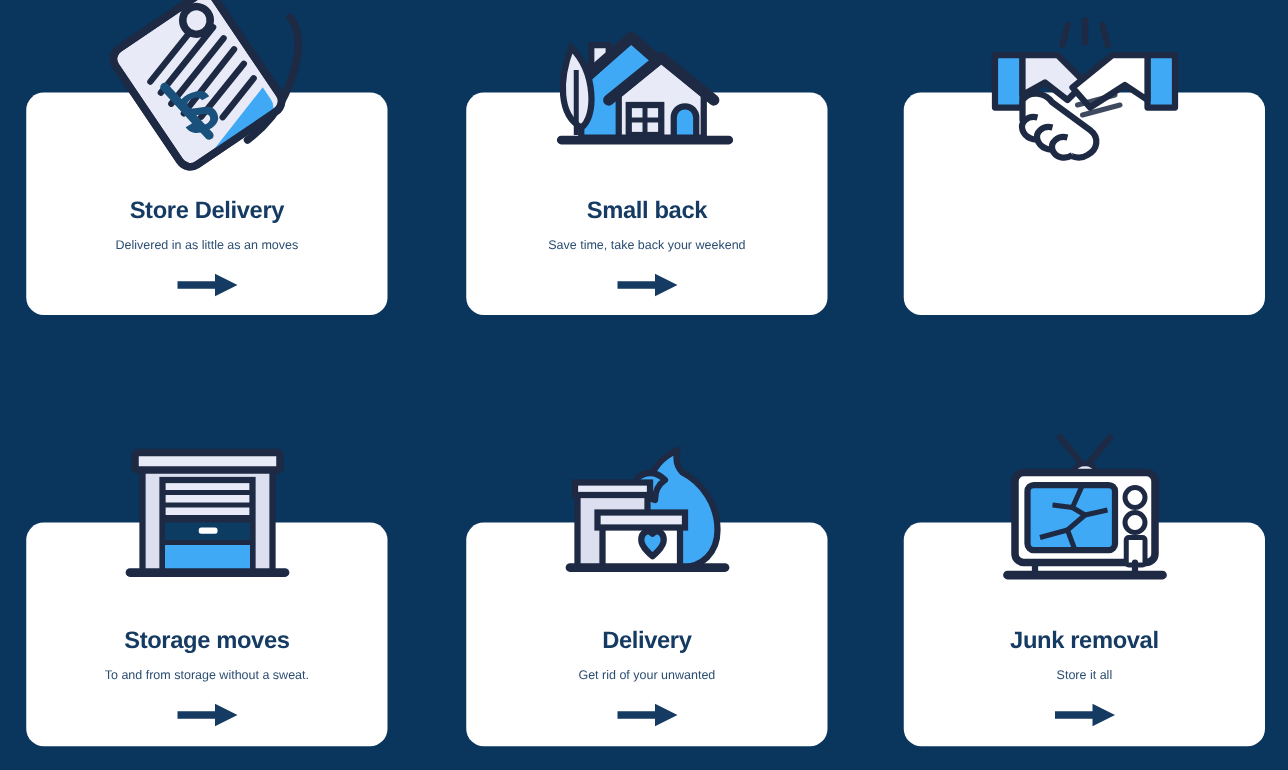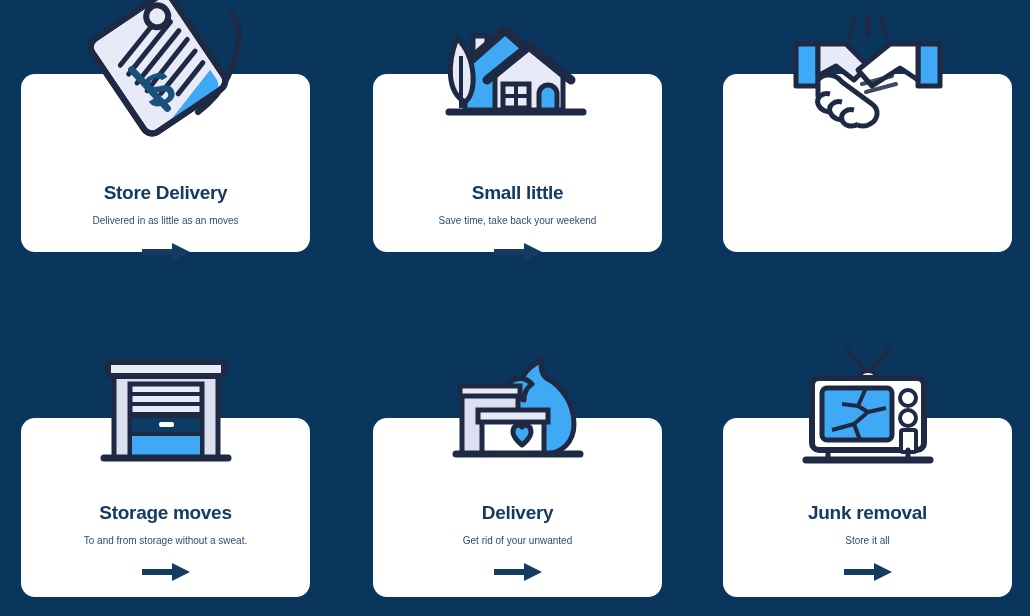--- a/index.html
+++ b/index.html
@@ -35,21 +35,21 @@
     pointer-events: none;
   }
   .row1 .icon-wrap { top: -74px; height: 130px; }
   .row2 .icon-wrap { top: -72px; height: 126px; }
 
   .card-body {
     position: absolute;
     left: 0; right: 0;
     text-align: center;
   }
-  .row1 .card-body { top: 84px; margin-top: 24px; }
+  .row1 .card-body { top: 84px; }
   .row2 .card-body { top: 84px; }
 
   .card-title {
     font-size: 19px;
     font-weight: bold;
     color: #163b63;
     letter-spacing: -0.3px;
     line-height: 22px;
   }
   .card-sub {
@@ -124,21 +124,21 @@
           <rect x="60" y="74" width="26" height="24" fill="#e8ebf7" stroke="#1e2a44" stroke-width="5"></rect>
           <line x1="73" y1="74" x2="73" y2="98" stroke="#1e2a44" stroke-width="4"></line>
           <line x1="60" y1="86" x2="86" y2="86" stroke="#1e2a44" stroke-width="4"></line>
           <path d="M96 100 V84 a9 9 0 0 1 18 0 v16 z" fill="#3fa9f5" stroke="#1e2a44" stroke-width="5"></path>
           <path d="M14 28 C4 54 4 82 22 92 C34 84 34 48 14 28 z" fill="#e8ebf7" stroke="#1e2a44" stroke-width="5"></path>
           <line x1="18" y1="46" x2="18" y2="98" stroke="#1e2a44" stroke-width="4"></line>
           <line x1="6" y1="102" x2="140" y2="102" stroke="#1e2a44" stroke-width="7" stroke-linecap="round"></line>
         </svg>
       </div>
       <div class="card-body">
-        <div class="card-title">Small little</div>
+        <div class="card-title">Small back</div>
         <div class="card-sub">Save time, take back your weekend</div>
         <button class="arrow-btn">
           <svg width="52" height="22" viewBox="0 0 52 22">
             <path d="M2 8 h30 v-6 l18 9 -18 9 v-6 h-30 z" fill="#163b63"></path>
           </svg>
         </button>
       </div>
     </div>
 
     <div class="card col3">

